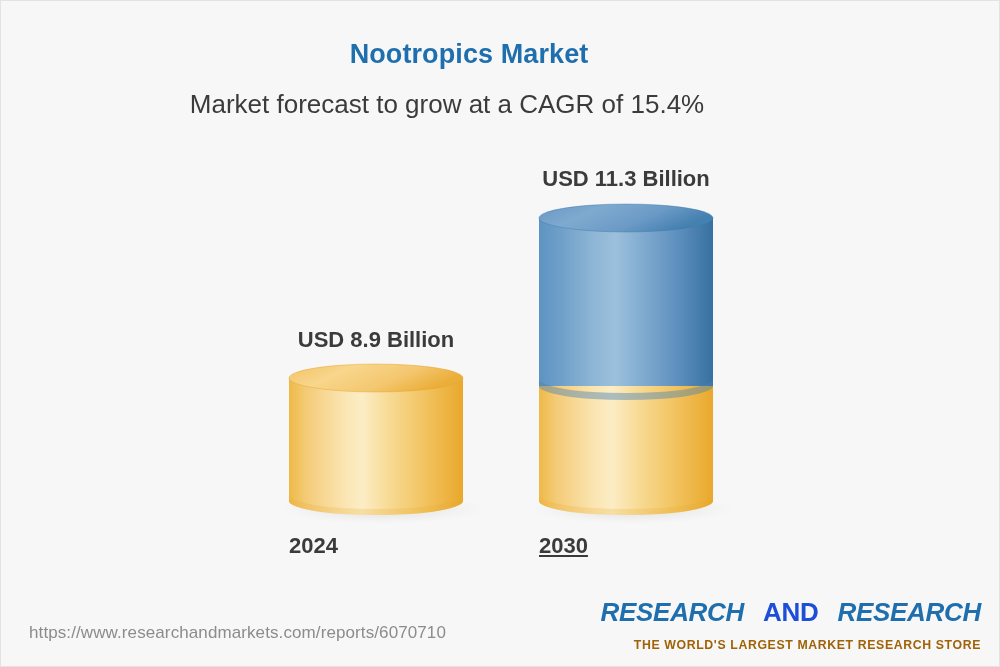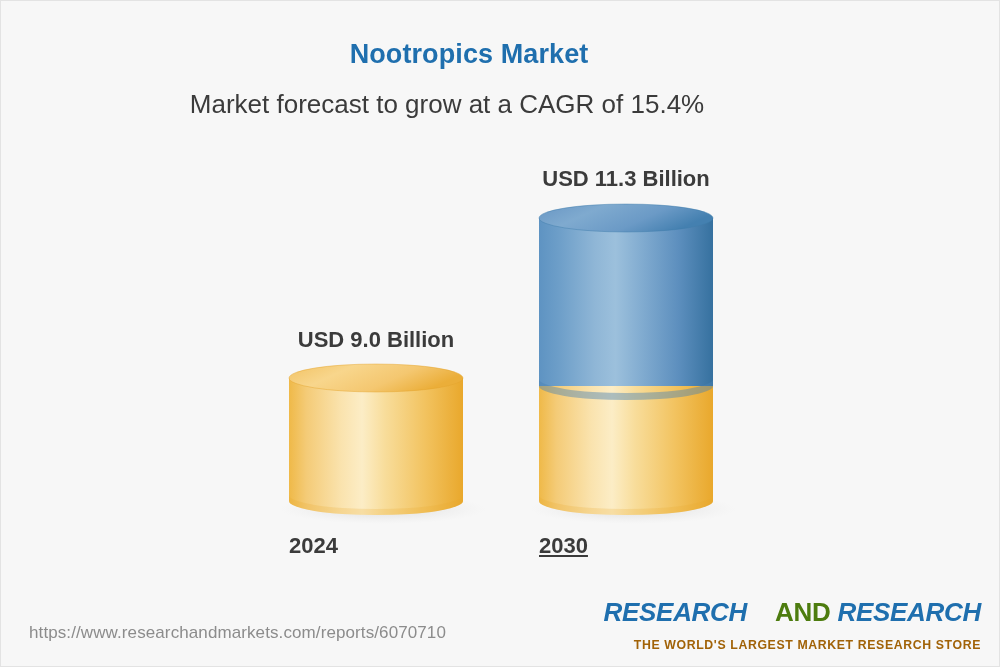--- a/index.html
+++ b/index.html
@@ -94,21 +94,21 @@
     text-align: right;
   }
   #logo-wordmark {
     font-size: 26px;
     font-weight: bold;
     letter-spacing: -0.3px;
     line-height: 1.05;
     white-space: nowrap;
   }
   .logo-word-main { color: #1F6FAE; font-style: italic; }
-  .logo-word-and  { color: #4d7c0f; padding: 0 7px; margin-left: 21px; }
+  .logo-word-and  { color: #1d4ed8; padding: 0 19px; }
   #logo-tagline {
     font-size: 12.3px;
     font-weight: bold;
     color: #a16207;
     letter-spacing: 0.62px;
     margin-top: 12px;
     white-space: nowrap;
   }
 </style>
 </head>
@@ -193,21 +193,21 @@
         <path d="M 538,385 A 87,14 0 0 0 712,385 L 712,378 A 87,14 0 0 1 538,378 Z" fill="#4B83B4" opacity="0.45"></path>
       </g>
 
       <path d="M 538,500 A 87,14 0 0 0 712,500 L 712,494 A 87,14 0 0 1 538,494 Z" fill="#E9A92E" opacity="0.22"></path>
 
       <ellipse cx="625" cy="217" rx="87" ry="14" fill="url(#gradBlueTop)"></ellipse>
       <ellipse cx="625" cy="217" rx="87" ry="14" fill="none" stroke="#3F7BAB" stroke-width="0.8" opacity="0.55"></ellipse>
     </g>
   </svg>
 
-  <div class="value-label" id="value-label-0">USD 9.0 Billion</div>
+  <div class="value-label" id="value-label-0">USD 8.9 Billion</div>
   <div class="value-label" id="value-label-1">USD 11.3 Billion</div>
 
   <div class="category-label" id="category-label-0">2024</div>
   <div class="category-label" id="category-label-1">2030</div>
 
   <div id="footer-url">https://www.researchandmarkets.com/reports/6070710</div>
 
   <div id="logo">
     <div id="logo-wordmark">
       <span class="logo-word-main">RESEARCH</span><span class="logo-word-and">AND</span><span class="logo-word-main">RESEARCH</span>

